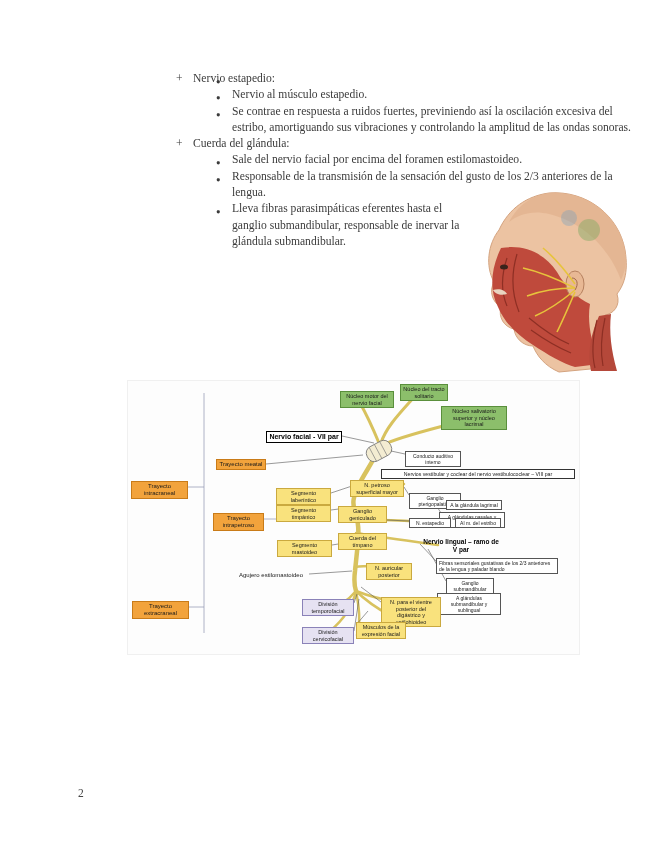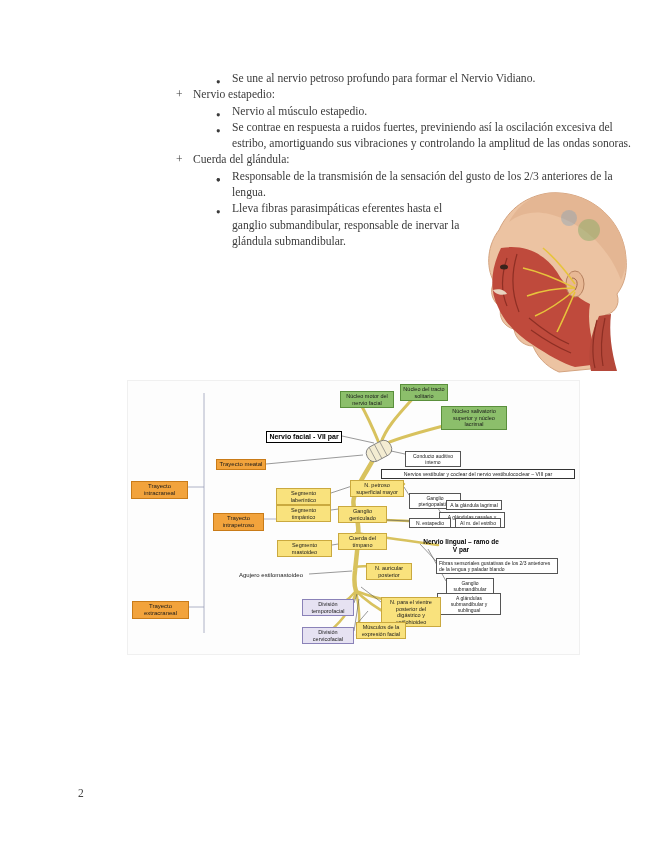--- a/index.html
+++ b/index.html
@@ -76,40 +76,40 @@
           <path d="M104,104 C98,118 92,132 86,144"></path>
           <path d="M104,96 C94,82 84,70 72,60"></path>
         </g>
         <ellipse cx="33" cy="79" rx="4" ry="2.5" fill="#3a241c"></ellipse>
         <path d="M22,102 c6,-2 12,0 14,4 c-6,2 -12,0 -14,-4" fill="#e9d5c0"></path>
       </svg>
     </div>
 
     <div class="li l3">
       <span class="marker">●</span>
-      <span class="li-text">Se une al nervio petroso profundo para formar el Nervio Vidiano.</span>
     </div>
     <div class="li l2">
       <span class="marker">+</span>
       <span class="li-text">Nervio estapedio:</span>
     </div>
     <div class="li l3">
       <span class="marker">●</span>
       <span class="li-text">Nervio al músculo estapedio.</span>
     </div>
     <div class="li l3">
       <span class="marker">●</span>
       <span class="li-text">Se contrae en respuesta a ruidos fuertes, previniendo así la oscilación excesiva del estribo, amortiguando sus vibraciones y controlando la amplitud de las ondas sonoras.</span>
     </div>
     <div class="li l2">
       <span class="marker">+</span>
       <span class="li-text">Cuerda del glándula:</span>
     </div>
     <div class="li l3">
       <span class="marker">●</span>
+      <span class="li-text">Sale del nervio facial por encima del foramen estilomastoideo.</span>
     </div>
     <div class="li l3">
       <span class="marker">●</span>
       <span class="li-text">Responsable de la transmisión de la sensación del gusto de los 2/3 anteriores de la lengua.</span>
     </div>
     <div class="li l3">
       <span class="marker">●</span>
       <span class="li-text">Lleva fibras parasimpáticas eferentes hasta el ganglio submandibular, responsable de inervar la glándula submandibular.</span>
     </div>
   </div>

